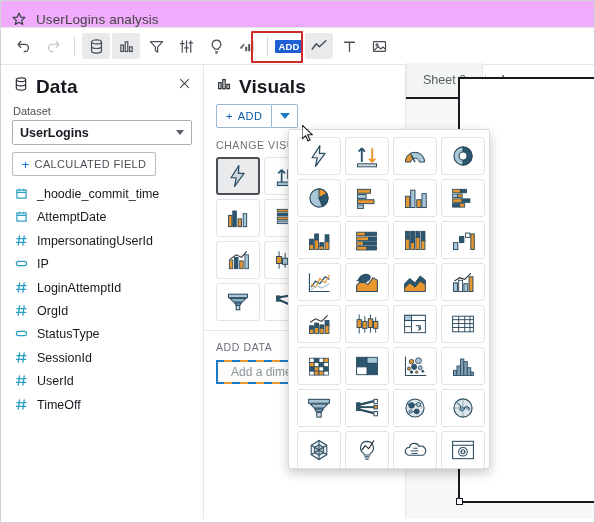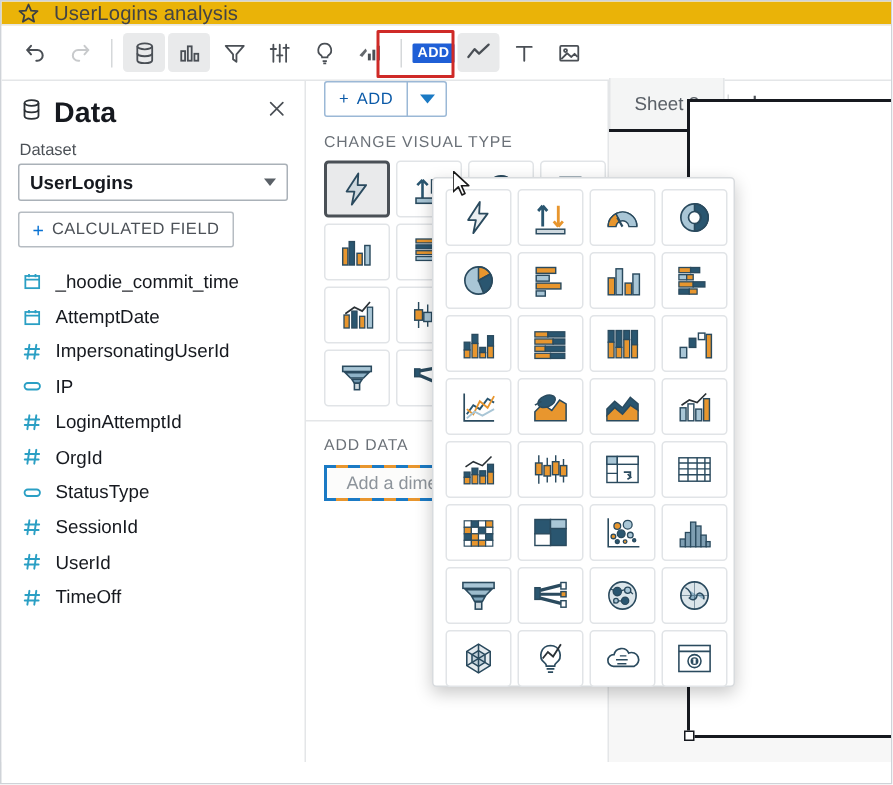--- a/index.html
+++ b/index.html
@@ -14,22 +14,22 @@
   }
   #app {
     position:absolute; left:0; top:0; width:595px; height:523px;
     border:1px solid #cfd3d8;
     background:#ffffff;
     overflow:hidden;
   }
 
   
   .titlebar {
-    height:16px; background:#eab308;
-    display:flex; align-items:center;
+    height:27px; background:#f0abfc;
+    display:flex; align-items:flex-end;
     padding-left:10px; gap:9px;
     border-bottom:1px solid #e4e6e8;
   }
   .titlebar .doc-title { font-size:13.5px; color:#444; letter-spacing:.1px;}
   .star-icon { width:16px; height:16px; display:block; }
 
   
   .toolbar {
     height:37px; background:#ffffff;
     display:flex; align-items:center;
@@ -90,21 +90,21 @@
     margin:2px 11px 9px 11px; height:24px; width:144px;
     border:1px solid #b6bcc2; border-radius:2px;
     display:flex; align-items:center; justify-content:center; gap:5px;
     font-size:11px; color:#4c5157; letter-spacing:.35px; cursor:pointer;
     background:#fff;
   }
   .calc-btn .plus { color:#0972d3; font-size:13px; line-height:1; }
 
   .field-list { padding-top:2px; }
   .field-row {
-    display:flex; align-items:center; gap:9px;
+    display:flex; gap:9px;
     height:23.4px; padding-left:14px; font-size:12.5px; color:#16191f;
     cursor:pointer;
   }
   .ficon { width:13px; height:13px; flex:none; color:#2a9fc4; }
 
   
   .addrow { display:flex; margin:0 11px 9px 12px; }
   .add-btn {
     height:24px; padding:0 9px; border:1px solid #9bb8d6; border-radius:2px 0 0 2px;
     display:flex; align-items:center; gap:5px;
@@ -383,20 +383,30 @@
             <svg viewBox="0 0 24 24" fill="none" stroke="#2a9fc4" stroke-width="2.4" stroke-linecap="round">
                 <path d="M8.5 3.5 L6 20.5M17 3.5 L14.5 20.5M3.5 8.5h17M2.8 15.5h17"></path>
               </svg>
           </span>
           <span>TimeOff</span>
         </div>
       </div>
     </div>
 
     <div class="panel panel-visual">
+      <div class="panel-head">
+        <span>
+          <svg width="16" height="16" viewBox="0 0 24 24" fill="none" stroke="#2c3136" stroke-width="1.9">
+            <rect x="4" y="10" width="3.6" height="9"></rect>
+              <rect x="10.2" y="5.5" width="3.6" height="13.5"></rect>
+              <rect x="16.4" y="12.5" width="3.6" height="6.5"></rect>
+          </svg>
+        </span>
+        <h2>Visuals</h2>
+      </div>
 
       <div class="addrow">
         <div class="add-btn">
           <span>+</span>
           <span>ADD</span>
         </div>
         <div class="add-caret">
           <i></i>
         </div>
       </div>

